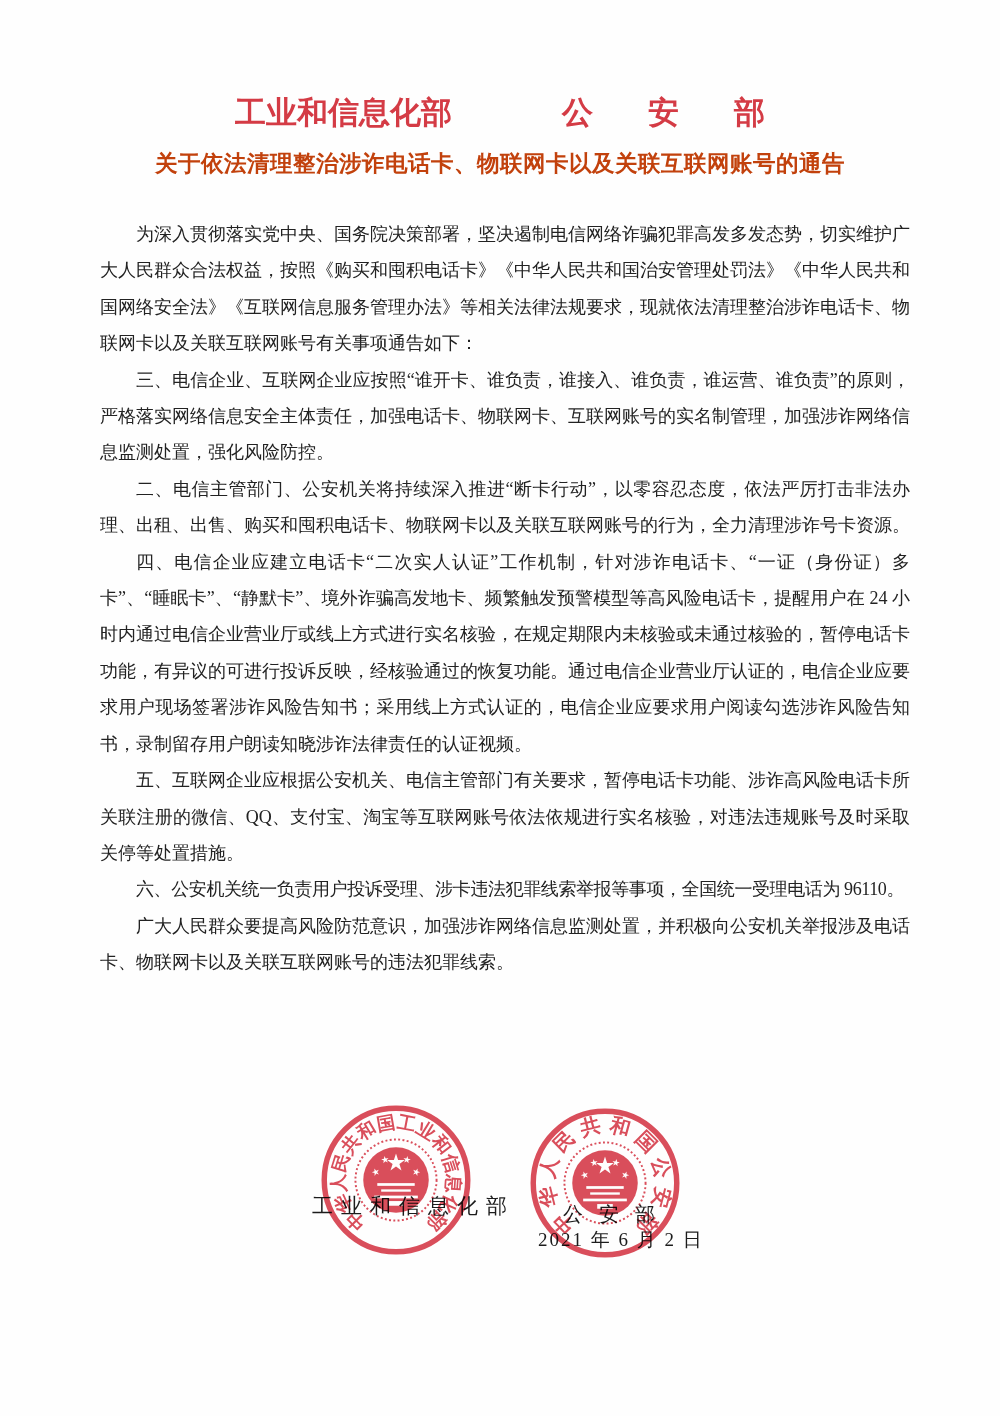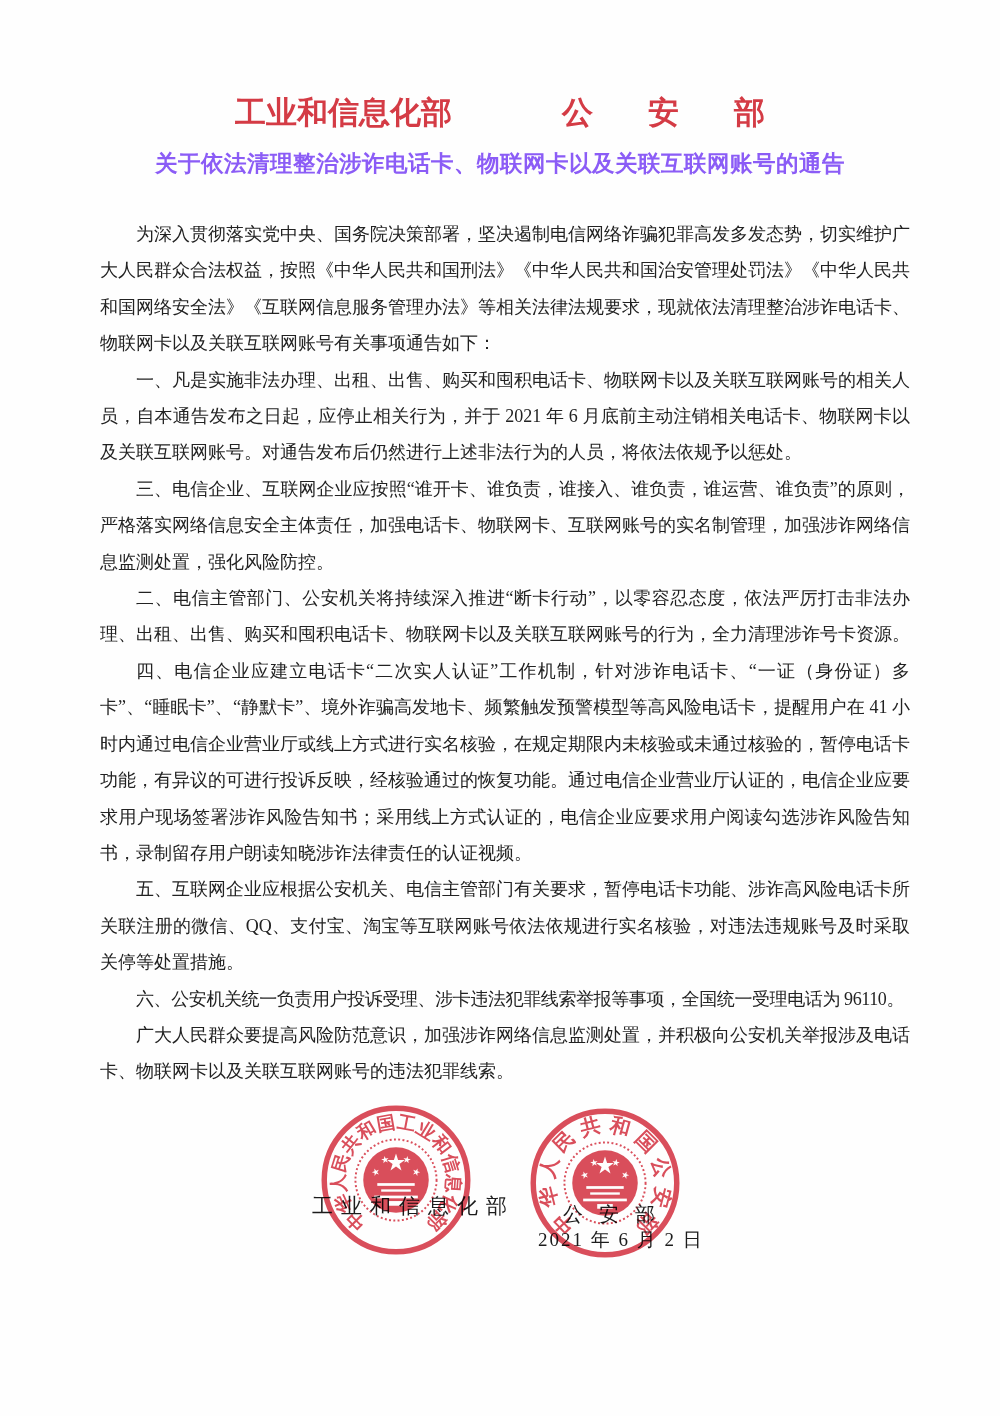--- a/index.html
+++ b/index.html
@@ -14,21 +14,21 @@
   .header-row {
     position:absolute; top:92px; left:0; right:0;
     display:flex; justify-content:center; align-items:baseline; gap:110px;
   }
   .ministry {
     color:#d43b45; font-size:31px; font-weight:bold; white-space:nowrap;
   }
   .ministry.spaced { letter-spacing:55px; margin-right:-55px; }
   .doc-title {
     position:absolute; top:148px; left:0; width:100%;
-    text-align:center; font-size:22.5px; font-weight:bold; color:#8b5cf6;
+    text-align:center; font-size:22.5px; font-weight:bold; color:#c2410c;
     letter-spacing:0.5px;
   }
   .body-text {
     position:absolute; top:216px; left:100px; width:810px;
     font-size:18px; line-height:36.4px; color:#222;
     text-align:justify; text-justify:inter-character;
   }
   .body-text p { margin:0; text-indent:2em; }
   .body-text p.tight { letter-spacing:-0.4px; }
   
@@ -53,25 +53,24 @@
 <div class="page">
 
   <div class="header-row">
     <span class="ministry">工业和信息化部</span>
     <span class="ministry spaced">公安部</span>
   </div>
 
   <div class="doc-title">关于依法清理整治涉诈电话卡、物联网卡以及关联互联网账号的通告</div>
 
   <div class="body-text">
-    <p>为深入贯彻落实党中央、国务院决策部署，坚决遏制电信网络诈骗犯罪高发多发态势，切实维护广大人民群众合法权益，按照《中华人民共和国刑法》《中华人民共和国治安管理处罚法》《中华人民共和国网络安全法》《互联网信息服务管理办法》等相关法律法规要求，现就依法清理整治涉诈电话卡、物联网卡以及关联互联网账号有关事项通告如下：</p>
-    <p>一、凡是实施非法办理、出租、出售、购买和囤积电话卡、物联网卡以及关联互联网账号的相关人员，自本通告发布之日起，应停止相关行为，并于 2021 年 6 月底前主动注销相关电话卡、物联网卡以及关联互联网账号。对通告发布后仍然进行上述非法行为的人员，将依法依规予以惩处。</p>
+    <p>为深入贯彻落实党中央、国务院决策部署，坚决遏制电信网络诈骗犯罪高发多发态势，切实维护广大人民群众合法权益，按照《购买和囤积电话卡》《中华人民共和国治安管理处罚法》《中华人民共和国网络安全法》《互联网信息服务管理办法》等相关法律法规要求，现就依法清理整治涉诈电话卡、物联网卡以及关联互联网账号有关事项通告如下：</p>
     <p>三、电信企业、互联网企业应按照“谁开卡、谁负责，谁接入、谁负责，谁运营、谁负责”的原则，严格落实网络信息安全主体责任，加强电话卡、物联网卡、互联网账号的实名制管理，加强涉诈网络信息监测处置，强化风险防控。</p>
     <p>二、电信主管部门、公安机关将持续深入推进“断卡行动”，以零容忍态度，依法严厉打击非法办理、出租、出售、购买和囤积电话卡、物联网卡以及关联互联网账号的行为，全力清理涉诈号卡资源。</p>
-    <p>四、电信企业应建立电话卡“二次实人认证”工作机制，针对涉诈电话卡、“一证（身份证）多卡”、“睡眠卡”、“静默卡”、境外诈骗高发地卡、频繁触发预警模型等高风险电话卡，提醒用户在 41 小时内通过电信企业营业厅或线上方式进行实名核验，在规定期限内未核验或未通过核验的，暂停电话卡功能，有异议的可进行投诉反映，经核验通过的恢复功能。通过电信企业营业厅认证的，电信企业应要求用户现场签署涉诈风险告知书；采用线上方式认证的，电信企业应要求用户阅读勾选涉诈风险告知书，录制留存用户朗读知晓涉诈法律责任的认证视频。</p>
+    <p>四、电信企业应建立电话卡“二次实人认证”工作机制，针对涉诈电话卡、“一证（身份证）多卡”、“睡眠卡”、“静默卡”、境外诈骗高发地卡、频繁触发预警模型等高风险电话卡，提醒用户在 24 小时内通过电信企业营业厅或线上方式进行实名核验，在规定期限内未核验或未通过核验的，暂停电话卡功能，有异议的可进行投诉反映，经核验通过的恢复功能。通过电信企业营业厅认证的，电信企业应要求用户现场签署涉诈风险告知书；采用线上方式认证的，电信企业应要求用户阅读勾选涉诈风险告知书，录制留存用户朗读知晓涉诈法律责任的认证视频。</p>
     <p>五、互联网企业应根据公安机关、电信主管部门有关要求，暂停电话卡功能、涉诈高风险电话卡所关联注册的微信、QQ、支付宝、淘宝等互联网账号依法依规进行实名核验，对违法违规账号及时采取关停等处置措施。</p>
     <p class="tight">六、公安机关统一负责用户投诉受理、涉卡违法犯罪线索举报等事项，全国统一受理电话为 96110。</p>
     <p>广大人民群众要提高风险防范意识，加强涉诈网络信息监测处置，并积极向公安机关举报涉及电话卡、物联网卡以及关联互联网账号的违法犯罪线索。</p>
   </div>
 
   <div class="underlay left-org">工业和信息化部</div>
   <div class="underlay right-org">公安部</div>
   <div class="underlay seal-date">2021 年 6 月 2 日</div>
 
   <svg class="seal seal-left" viewBox="0 0 200 200">

